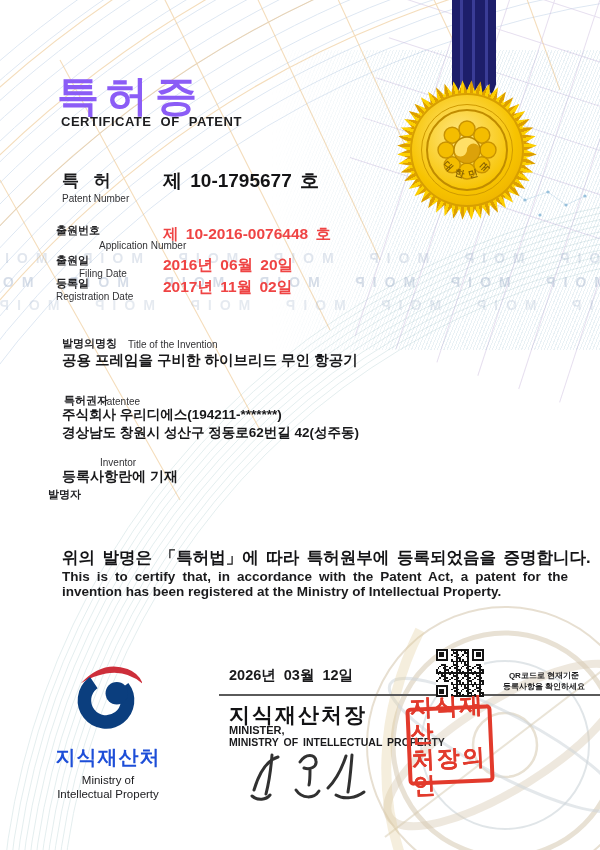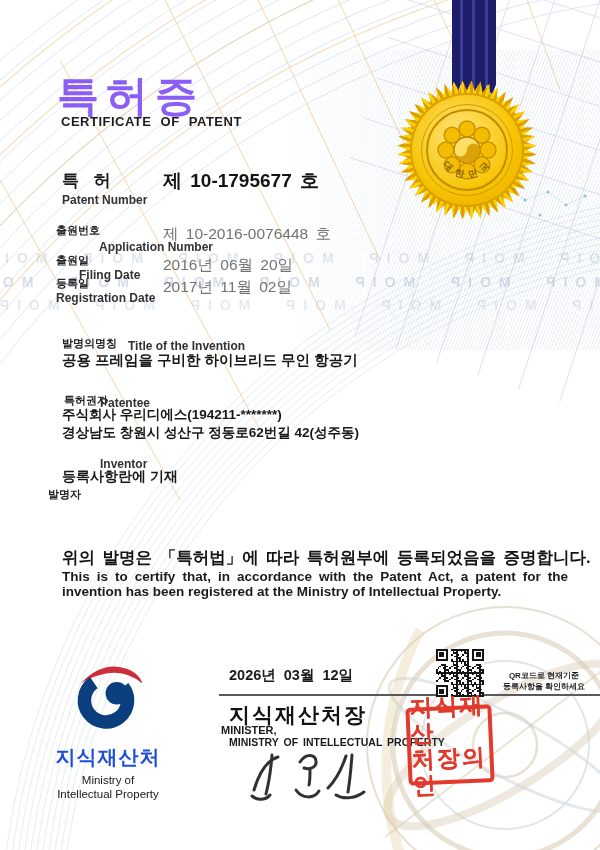--- a/index.html
+++ b/index.html
@@ -49,35 +49,35 @@
   .medal .ring{position:absolute;inset:29px;border-radius:50%;border:2.5px solid #c08c00;}
   .medal .emblem{position:absolute;left:30px;top:30px;}
 
   
   .title-ko{left:57px;top:68px;font-size:42px;font-weight:800;letter-spacing:7px;color:#8b5cf6;z-index:4;}
   .title-en{left:61px;top:114px;font-size:13px;font-weight:bold;letter-spacing:.5px;word-spacing:5px;color:#1d1d1f;z-index:4;}
 
   
   .lbl-big{font-size:17px;font-weight:800;letter-spacing:5px;color:#1b1b1d;}
   .lbl-ko{font-size:11px;font-weight:800;color:#242427;}
-  .lbl-en{font-size:12px;font-weight:bold;color:#323235;}
+  .lbl-en{font-size:10px;font-weight:normal;color:#323235;}
   .val-big{font-size:19px;font-weight:800;color:#141416;word-spacing:3px;}
-  .val{font-size:15.5px;font-weight:400;color:#737373;word-spacing:3px;}
+  .val{font-size:15.5px;font-weight:700;color:#ef4444;word-spacing:3px;}
   .val-md{font-size:14px;font-weight:800;color:#18181a;}
   .txt{z-index:4;white-space:nowrap;}
 
   
   .stmt-ko{left:62px;top:547px;font-size:16.5px;font-weight:800;word-spacing:3px;color:#131315;z-index:4;}
   .stmt-en{left:62px;top:570px;width:506px;font-size:13.5px;line-height:14.6px;font-weight:bold;color:#1b1b1d;text-align:justify;z-index:4;white-space:normal;}
 
   
   .date{left:229px;top:666px;font-size:14.5px;font-weight:bold;word-spacing:4px;z-index:4;}
   .divider{left:219px;top:694px;width:381px;height:1.5px;background:#5a5a5a;z-index:4;}
   .minister-ko{left:229px;top:701px;font-size:21px;font-weight:800;letter-spacing:2px;color:#131315;z-index:4;}
-  .minister-en1{left:221px;top:724px;font-size:11px;font-weight:800;z-index:4;}
+  .minister-en1{left:229px;top:724px;font-size:11px;font-weight:800;z-index:4;}
   .minister-en2{left:229px;top:736px;font-size:10.5px;font-weight:800;word-spacing:2px;z-index:4;}
   .signature{left:244px;top:750px;z-index:5;}
   .seal{
     left:407px;top:706px;width:78px;height:70px;z-index:5;
     border:4px solid #e23a2c;border-radius:5px;transform:rotate(-2.5deg);
     display:flex;flex-direction:column;align-items:center;justify-content:center;
     color:#e23a2c;font-size:23px;line-height:26px;font-weight:800;letter-spacing:2px;
     text-shadow:0 0 .5px #e23a2c;background:rgba(255,255,255,.06);
   }
   .qr{left:436px;top:649px;z-index:4;}

